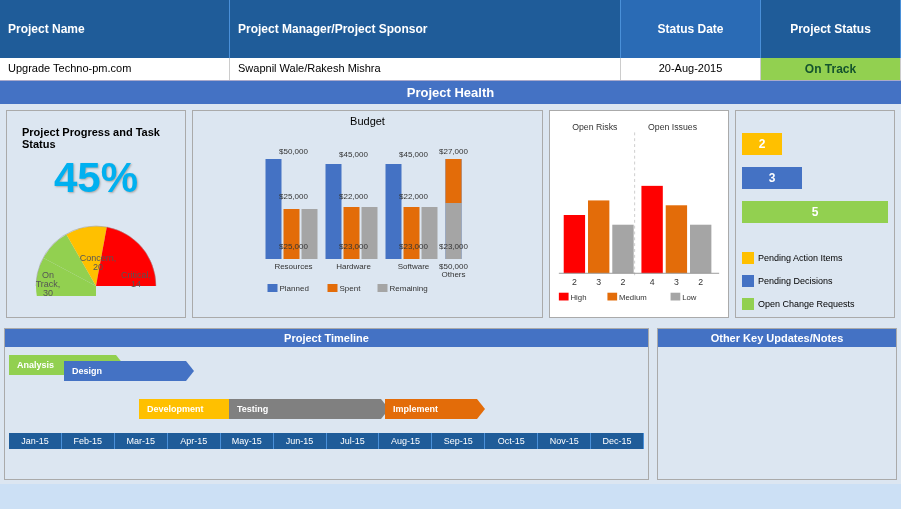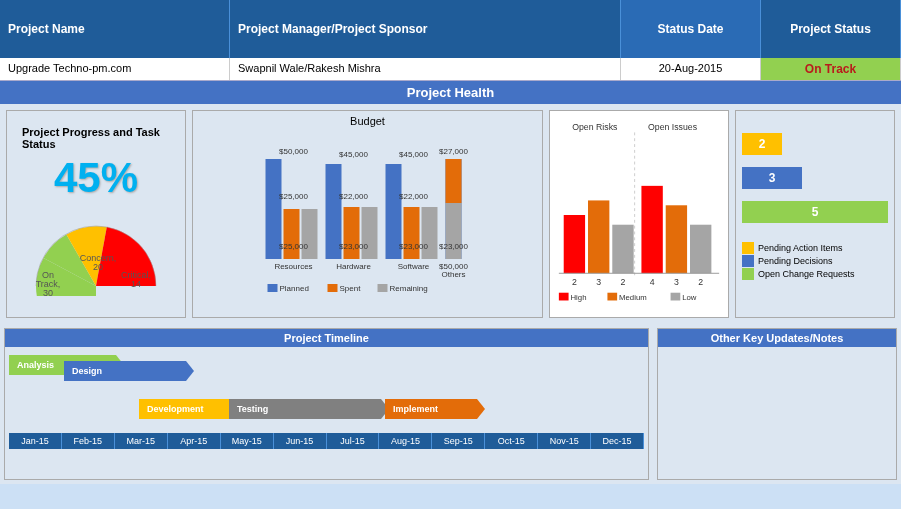--- a/index.html
+++ b/index.html
@@ -11,21 +11,21 @@
     .header-cell.project-name { width: 230px; font-weight: bold; font-size: 12px; }
     .header-cell.manager { flex: 1; font-weight: bold; font-size: 12px; }
     .header-cell.status-date { width: 140px; font-weight: bold; font-size: 12px; text-align: center; background: #2a6bb5; }
     .header-cell.project-status-label { width: 140px; font-weight: bold; font-size: 12px; text-align: center; background: #1f5c99; }
 
     .data-row { display: flex; width: 100%; background: white; border-bottom: 1px solid #aac; }
     .data-cell { padding: 4px 8px; border-right: 1px solid #ccc; }
     .data-cell.project-name { width: 230px; font-size: 11px; }
     .data-cell.manager { flex: 1; font-size: 11px; }
     .data-cell.status-date { width: 140px; text-align: center; font-size: 11px; }
-    .data-cell.project-status-val { width: 140px; text-align: center; background: #92d050; font-weight: bold; font-size: 12px; color: #b91c1c; }
+    .data-cell.project-status-val { width: 140px; text-align: center; background: #92d050; font-weight: bold; font-size: 12px; color: #14532d; }
 
     
     .section-title { background: #4472c4; color: white; text-align: center; padding: 4px; font-weight: bold; font-size: 13px; }
 
     
     .health-area { display: flex; background: #dce6f1; padding: 6px; gap: 6px; height: 220px; }
 
     
     .progress-panel { width: 180px; background: #dce6f1; border: 1px solid #aaa; padding: 15px; flex-shrink: 0; }
     .progress-title { font-size: 11px; font-weight: bold; margin-bottom: 4px; }
@@ -37,21 +37,21 @@
     
     .budget-panel { flex: 1; background: #dce6f1; border: 1px solid #aaa; padding: 4px; }
     .budget-title { text-align: center; font-size: 11px; margin-bottom: 2px; }
 
     
     .issues-panel { width: 180px; background: white; border: 1px solid #aaa; padding: 4px; }
 
     
     .counts-panel { width: 160px; background: #dce6f1; border: 1px solid #aaa; padding: 6px; display: flex; flex-direction: column; gap: 6px; }
     .counts-legend { margin-top: auto; font-size: 9px; }
-    .counts-legend-item { display: flex; align-items: center; gap: 4px; margin-top: 1px; }
+    .counts-legend-item { display: flex; align-items: center; gap: 4px; margin-top: 11px; }
     .counts-legend-dot { width: 12px; height: 12px; flex-shrink: 0; }
 
     
     .timeline-section { display: flex; background: #dce6f1; height: 160px; }
     .timeline-panel { flex: 1; background: #dce6f1; border: 1px solid #aaa; margin: 4px; padding: 4px; }
     .notes-panel { width: 240px; background: #dce6f1; border: 1px solid #aaa; margin: 4px; padding: 6px; flex-shrink: 0; }
     .notes-title { background: #4472c4; color: white; text-align: center; padding: 3px; font-size: 11px; font-weight: bold; margin: -6px -6px 4px -6px; }
     .notes-list { list-style: disc; padding-left: 16px; font-size: 10px; line-height: 1.5; }
 
     .timeline-title { background: #4472c4; color: white; text-align: center; padding: 3px; font-size: 11px; font-weight: bold; margin: -4px -4px 4px -4px; }

